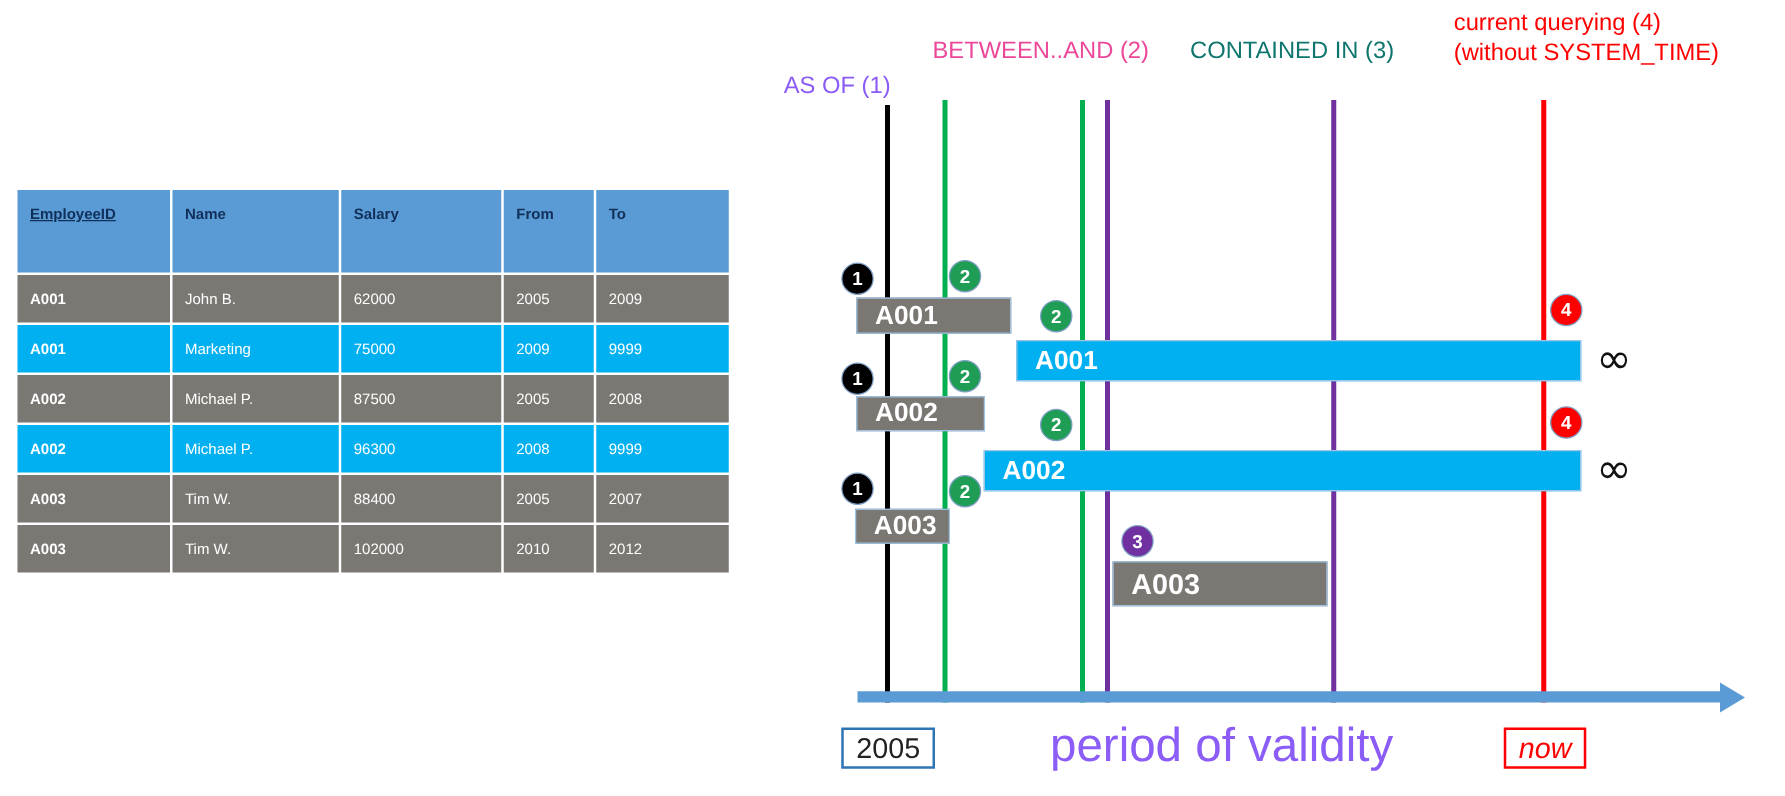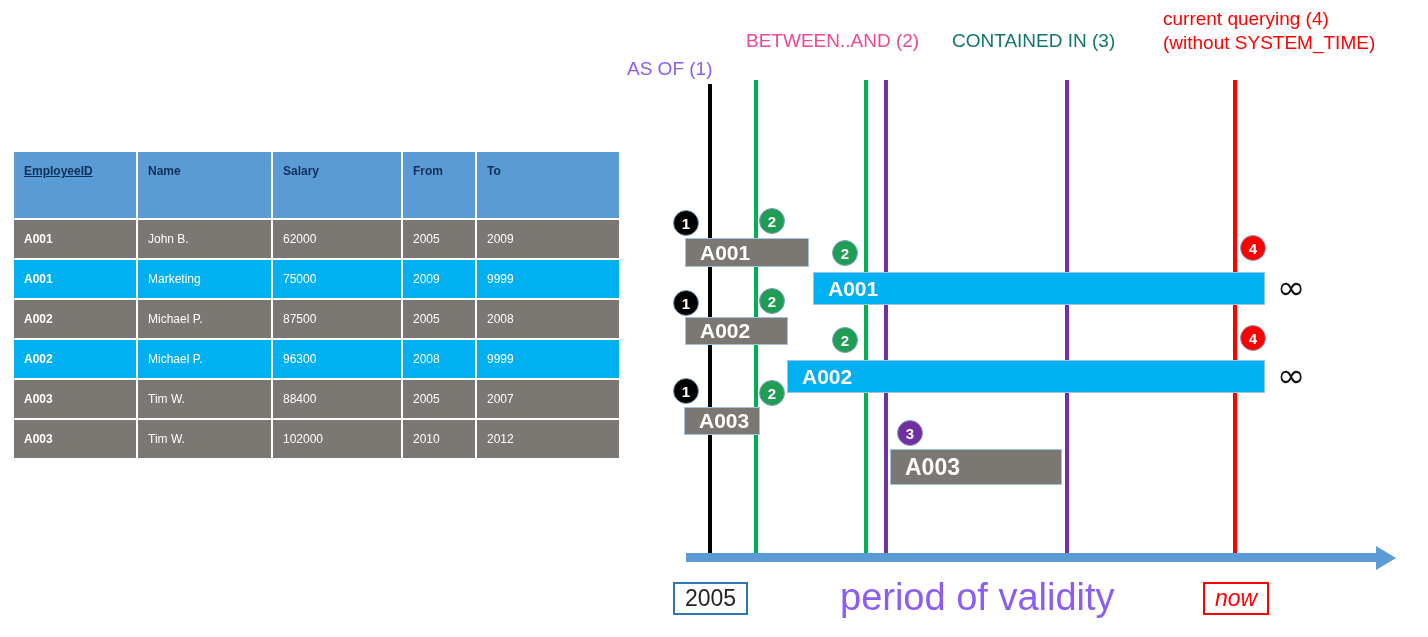--- a/index.html
+++ b/index.html
@@ -10,21 +10,21 @@
   #emp-table{position:absolute;left:12px;top:150px;border-collapse:separate;border-spacing:2px;}
   #emp-table th,#emp-table td{
       padding:0 10px;text-align:left;vertical-align:middle;
       font-size:12px;color:#ffffff;white-space:nowrap;box-sizing:border-box;}
   #emp-table th{background:#5b9bd5;color:#10305a;font-weight:bold;height:66px;
       vertical-align:top;padding-top:12px;}
   #emp-table th .hdr-u{text-decoration:underline;}
   #emp-table tr.r-gray td{background:#7b7772;height:38px;}
   #emp-table tr.r-blue td{background:#00b0f0;height:38px;}
   #emp-table td.c-id{font-weight:bold;}
-  .w-id{width:122px;}.w-name{width:133px;}.w-sal{width:128px;margin-top:18px;}.w-from{width:72px;}.w-to{width:142px;}
+  .w-id{width:122px;}.w-name{width:133px;}.w-sal{width:128px;margin-top:18px;}.w-from{width:72px;}.w-to{width:106px;}
 
   
   #diagram{position:absolute;left:0;top:0;width:1428px;height:637px;}
   .vline{position:absolute;width:4px;}
   .top-label{position:absolute;font-size:19px;white-space:nowrap;line-height:22px;}
 
   .bar{position:absolute;display:flex;align-items:center;
        border:1px solid #9dc3e6;box-sizing:border-box;
        color:#ffffff;font-size:21px;font-weight:bold;padding-left:14px;}
   .bar.gray{background:#7b7772;}

